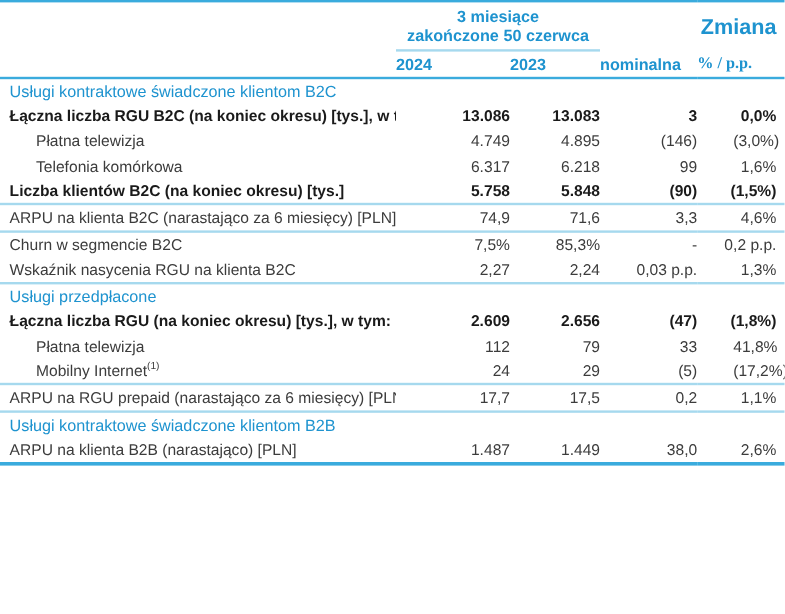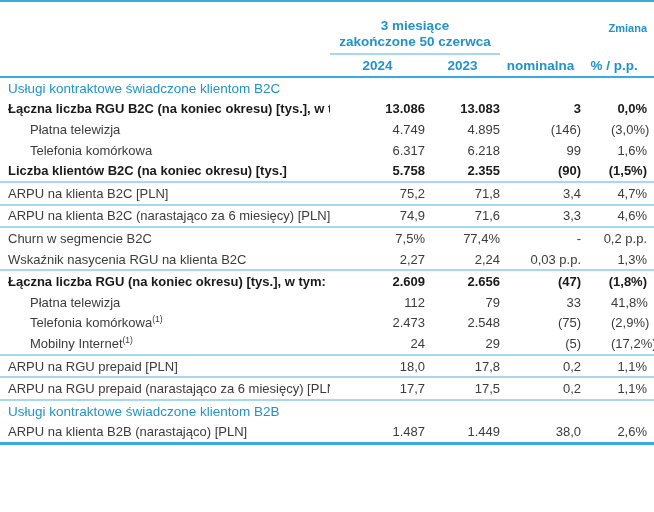--- a/index.html
+++ b/index.html
@@ -12,27 +12,27 @@
   html,body{margin:0;padding:0;background:#ffffff;}
   body{font-family:"Liberation Sans", sans-serif;}
   .page{width:654px;height:512px;box-sizing:border-box;overflow:hidden;background:#fff;}
   table{width:654px;border-collapse:collapse;table-layout:fixed;
         border-top:2px solid var(--line-strong);
         border-bottom:3px solid var(--line-strong);}
   th,td{padding:0;font-size:13px;}
   
   thead th{color:var(--accent);font-weight:bold;}
   tr.h1 th{vertical-align:middle;}
-  th.period{text-align:center;line-height:16px;padding-top:16px;padding-bottom:3px;
+  th.period{text-align:center;line-height:16px;padding-top:4px;padding-bottom:3px;
             border-bottom:2px solid var(--line-light);font-size:13.5px;}
-  th.zmiana{text-align:right;padding-right:7px;font-size:11px;}
-  tr.h2 th{height:21px;text-align:center;vertical-align:middle;
+  th.zmiana{text-align:right;padding-right:7px;font-size:18px;}
+  tr.h2 th{height:21px;text-align:left;vertical-align:middle;
            border-bottom:2px solid var(--line-strong);font-size:13.5px;}
   tr.h2 th.lblh{text-align:left;}
-  tr.h2 th:last-child{padding-right:7px;}
+  tr.h2 th:last-child{padding-right:7px;font-family:Liberation Serif, serif;}
   
   tbody td{height:20.6px;vertical-align:middle;color:var(--body-text);}
   td.lbl{text-align:left;padding-left:8px;white-space:nowrap;overflow:hidden;}
   td.num{text-align:right;white-space:nowrap;}
   td.num:last-child{padding-right:7px;}
   tr.sep td{border-bottom:2px solid var(--line-light);margin-top:44px;}
   td.section{color:var(--accent);font-weight:normal;padding-left:8px;font-size:13.5px;}
   td.bold{font-weight:bold;color:var(--bold-text);}
   td.indent{padding-left:30px;}
   sup{font-size:8.5px;line-height:0;vertical-align:super;}
@@ -88,86 +88,68 @@
         <tr>
           <td class="lbl indent">Telefonia komórkowa</td>
           <td class="num indent">6.317</td>
           <td class="num indent">6.218</td>
           <td class="num indent">99</td>
           <td class="num indent">1,6%</td>
         </tr>
         <tr class="sep">
           <td class="lbl bold">Liczba klientów B2C (na koniec okresu) [tys.]</td>
           <td class="num bold">5.758</td>
-          <td class="num bold">2.355</td>
+          <td class="num bold">5.848</td>
           <td class="num bold">(90)</td>
           <td class="num bold">(1,5%)</td>
-        </tr>
-        <tr class="sep">
-          <td class="lbl normal">ARPU na klienta B2C [PLN]</td>
-          <td class="num normal">75,2</td>
-          <td class="num normal">71,8</td>
-          <td class="num normal">3,4</td>
-          <td class="num normal">4,7%</td>
         </tr>
         <tr class="sep">
           <td class="lbl normal">ARPU na klienta B2C (narastająco za 6 miesięcy) [PLN]</td>
           <td class="num normal">74,9</td>
           <td class="num normal">71,6</td>
           <td class="num normal">3,3</td>
           <td class="num normal">4,6%</td>
         </tr>
         <tr>
           <td class="lbl normal">Churn w segmencie B2C</td>
           <td class="num normal">7,5%</td>
-          <td class="num normal">77,4%</td>
+          <td class="num normal">85,3%</td>
           <td class="num normal">-</td>
           <td class="num normal">0,2 p.p.</td>
         </tr>
         <tr class="sep">
           <td class="lbl normal">Wskaźnik nasycenia RGU na klienta B2C</td>
           <td class="num normal">2,27</td>
           <td class="num normal">2,24</td>
           <td class="num normal">0,03 p.p.</td>
           <td class="num normal">1,3%</td>
+        </tr>
+        <tr>
+          <td colspan="5" class="section">Usługi przedpłacone</td>
         </tr>
         <tr>
           <td class="lbl bold">Łączna liczba RGU (na koniec okresu) [tys.], w tym:</td>
           <td class="num bold">2.609</td>
           <td class="num bold">2.656</td>
           <td class="num bold">(47)</td>
           <td class="num bold">(1,8%)</td>
         </tr>
         <tr>
           <td class="lbl indent">Płatna telewizja</td>
           <td class="num indent">112</td>
           <td class="num indent">79</td>
           <td class="num indent">33</td>
           <td class="num indent">41,8%</td>
         </tr>
-        <tr>
-          <td class="lbl indent">Telefonia komórkowa<sup>(1)</sup></td>
-          <td class="num indent">2.473</td>
-          <td class="num indent">2.548</td>
-          <td class="num indent">(75)</td>
-          <td class="num indent">(2,9%)</td>
-        </tr>
         <tr class="sep">
           <td class="lbl indent">Mobilny Internet<sup>(1)</sup></td>
           <td class="num indent">24</td>
           <td class="num indent">29</td>
           <td class="num indent">(5)</td>
           <td class="num indent">(17,2%)</td>
-        </tr>
-        <tr class="sep">
-          <td class="lbl normal">ARPU na RGU prepaid [PLN]</td>
-          <td class="num normal">18,0</td>
-          <td class="num normal">17,8</td>
-          <td class="num normal">0,2</td>
-          <td class="num normal">1,1%</td>
         </tr>
         <tr class="sep">
           <td class="lbl normal">ARPU na RGU prepaid (narastająco za 6 miesięcy) [PLN]</td>
           <td class="num normal">17,7</td>
           <td class="num normal">17,5</td>
           <td class="num normal">0,2</td>
           <td class="num normal">1,1%</td>
         </tr>
         <tr>
           <td colspan="5" class="section">Usługi kontraktowe świadczone klientom B2B</td>

